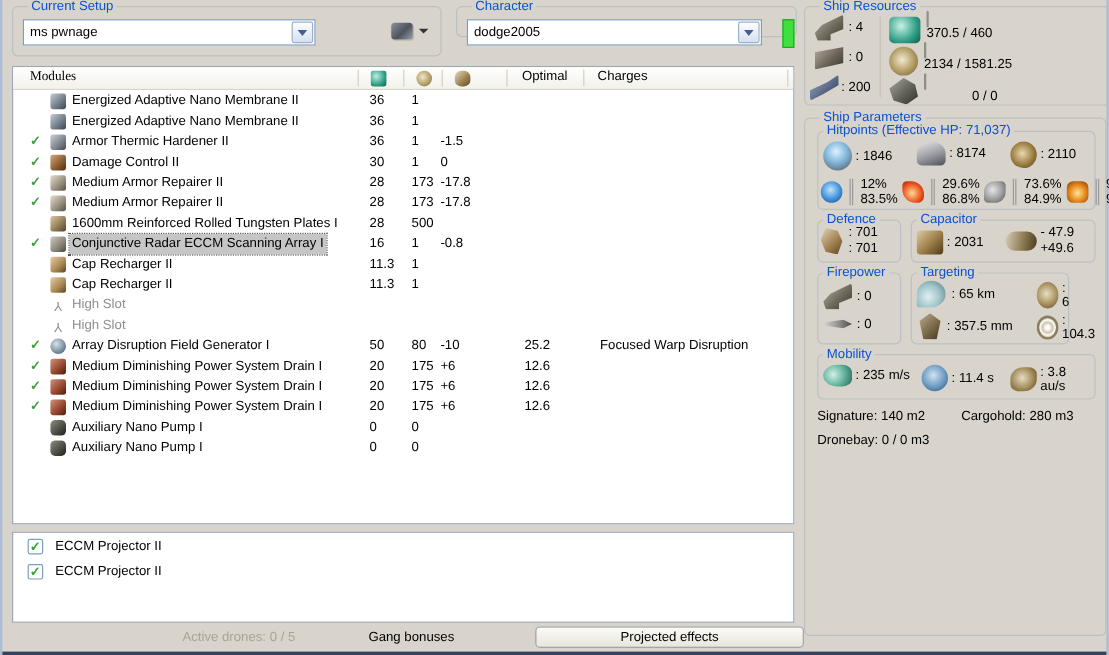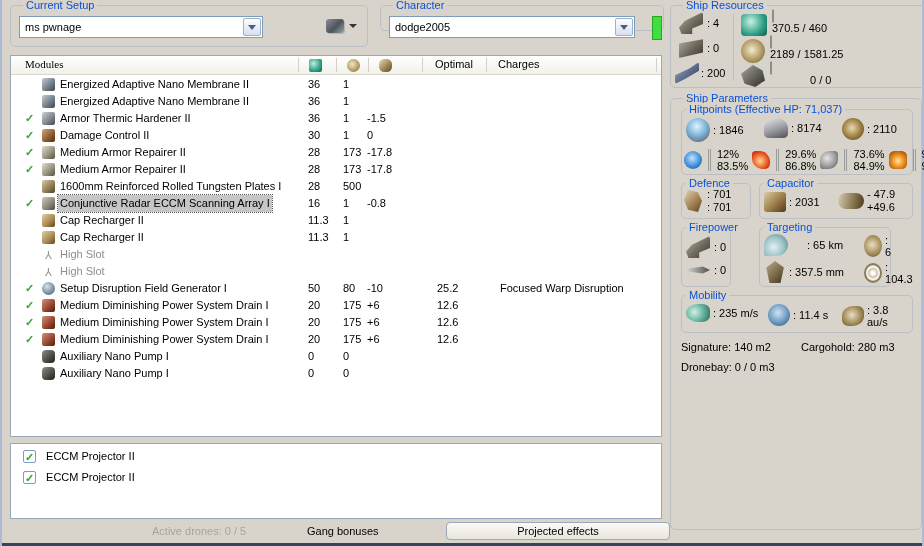--- a/index.html
+++ b/index.html
@@ -337,21 +337,21 @@
     <span class="c-cpu"></span>
     <span class="c-pg"></span>
     <span class="c-cap"></span>
     <span class="c-opt"></span>
     <span class="c-chg"></span>
   </div>
         <div class="trow" style="">
     <span class="c-check">✓</span>
     <span class="c-icon icon-disruptor"></span>
     <span class="c-name">
-            <span class="nm">Setup Disruption Field Generator I</span>
+            <span class="nm">Array Disruption Field Generator I</span>
           </span>
     <span class="c-cpu">50</span>
     <span class="c-pg">80</span>
     <span class="c-cap">-10</span>
     <span class="c-opt">25.2</span>
     <span class="c-chg">Focused Warp Disruption</span>
   </div>
         <div class="trow" style="">
     <span class="c-check">✓</span>
     <span class="c-icon icon-nos"></span>
@@ -451,21 +451,21 @@
       <span class="ricon ri-cpu" style="margin-top:4px;"></span>
       <span>
         <span class="bar"><span class="fill" id="cpu-fill" style="width: 80.5%;"></span></span>
         <span style="display:block;">370.5 / 460</span>
       </span>
     </div>
     <div style="position:absolute; left:70px; top:30px; display:flex; gap:5px;">
       <span class="ricon ri-pgatom" style="margin-top:3px;"></span>
       <span>
         <span class="bar"><span class="fill" id="pg-fill" style="width: 92.2%;"></span></span>
-        <span style="display:block;">2189 / 1581.25</span>
+        <span style="display:block;">2134 / 1581.25</span>
       </span>
     </div>
     <div style="position:absolute; left:70px; top:56px; display:flex; gap:5px;">
       <span class="ricon ri ri-drone" style="margin-top:3px;"></span>
       <span>
         <span class="bar"><span class="fill" id="dr-fill" style="width: 0%;"></span></span>
         <span style="display:block;padding-left:40px;">0 / 0</span>
       </span>
     </div>
   </div>
@@ -542,35 +542,35 @@
       </div>
       <div style="position:absolute; left:78px; top:4px; display:flex; align-items:center; gap:3px;">
         <span class="ricon ri-inject"></span>
         <span class="res2" style="line-height:13px;">
           <span style="display:block;">- 47.9</span>
           <span style="display:block;">+49.6</span>
         </span>
       </div>
     </div>
 
-    <div class="gbox" style="left:10px; top:128px; width:50px; height:60px;">
+    <div class="gbox" style="left:10px; top:128px; width:70px; height:60px;">
       <span class="glabel" style="left:4px;">Firepower</span>
       <div style="position:absolute; left:4px; top:8px; display:flex; align-items:center; gap:4px;">
         <span class="ricon ri ri-turret"></span>
         <span>: 0</span>
       </div>
       <div style="position:absolute; left:4px; top:36px; display:flex; align-items:center; gap:4px;">
         <span class="ricon ri-missile"></span>
         <span>: 0</span>
       </div>
     </div>
 
     <div class="gbox" style="left:88px; top:128px; width:132px; height:60px;">
       <span class="glabel" style="left:4px;">Targeting</span>
-      <div style="position:absolute; left:4px; top:6px; display:flex; align-items:center; gap:19px;">
+      <div style="position:absolute; left:4px; top:6px; display:flex; align-items:center; gap:5px;">
         <span class="ricon ri-radar"></span>
         <span>: 65 km</span>
       </div>
       <div style="position:absolute; left:104px; top:6px; display:flex; align-items:center; gap:3px;">
         <span class="ricon ri-compass"></span>
         <span>: 6</span>
       </div>
       <div style="position:absolute; left:4px; top:33px; display:flex; align-items:center; gap:3px;">
         <span class="ricon ri-sigbug"></span>
         <span>: 357.5 mm</span>

